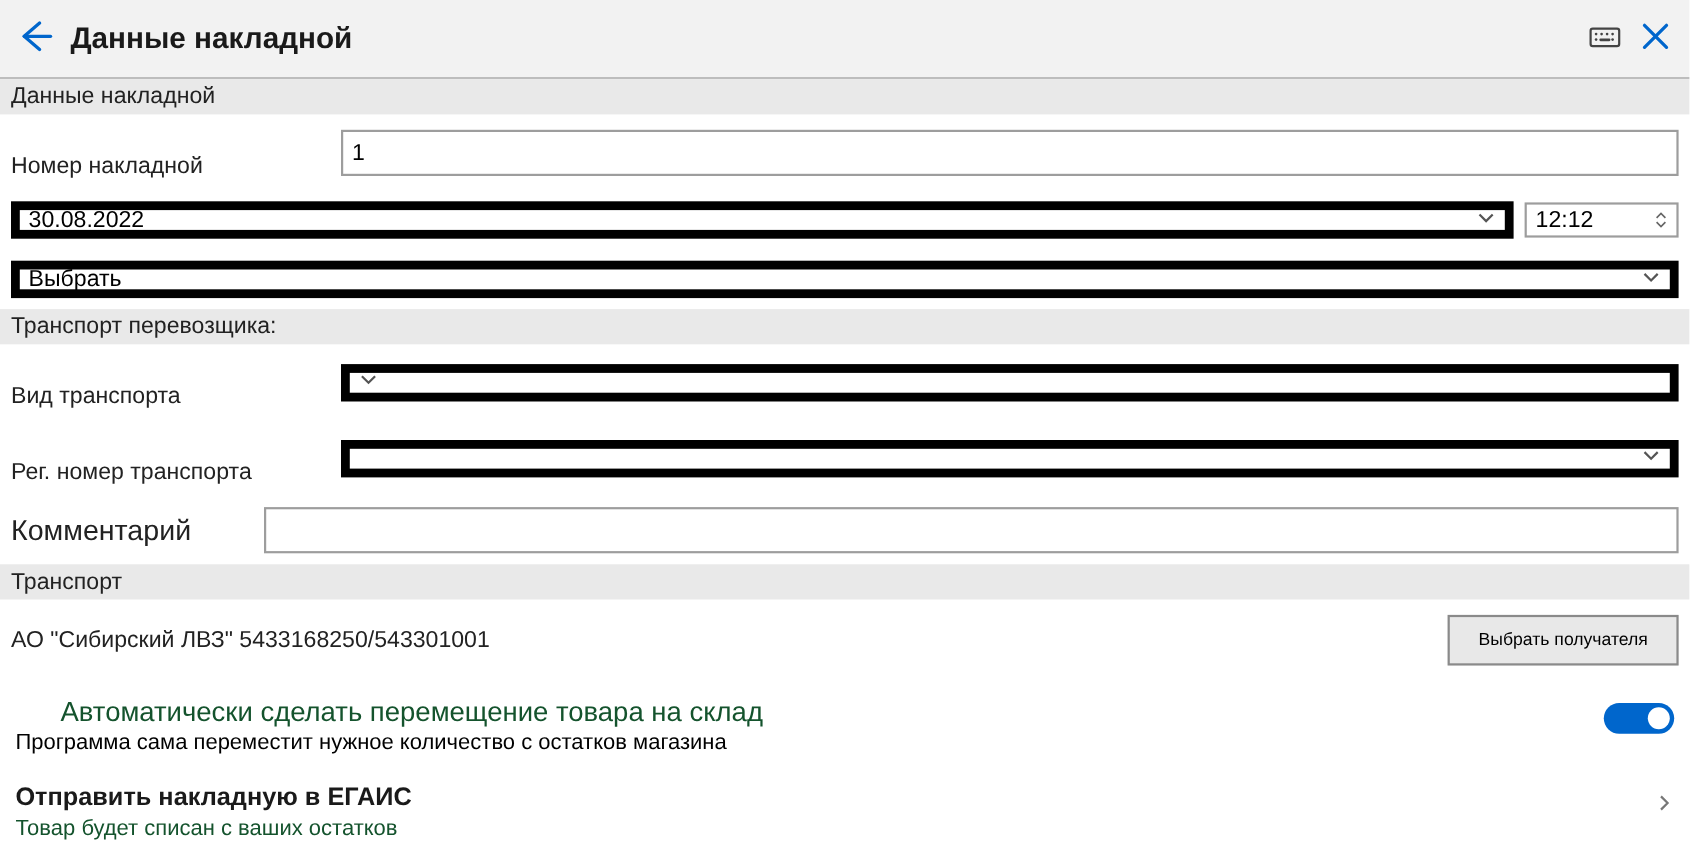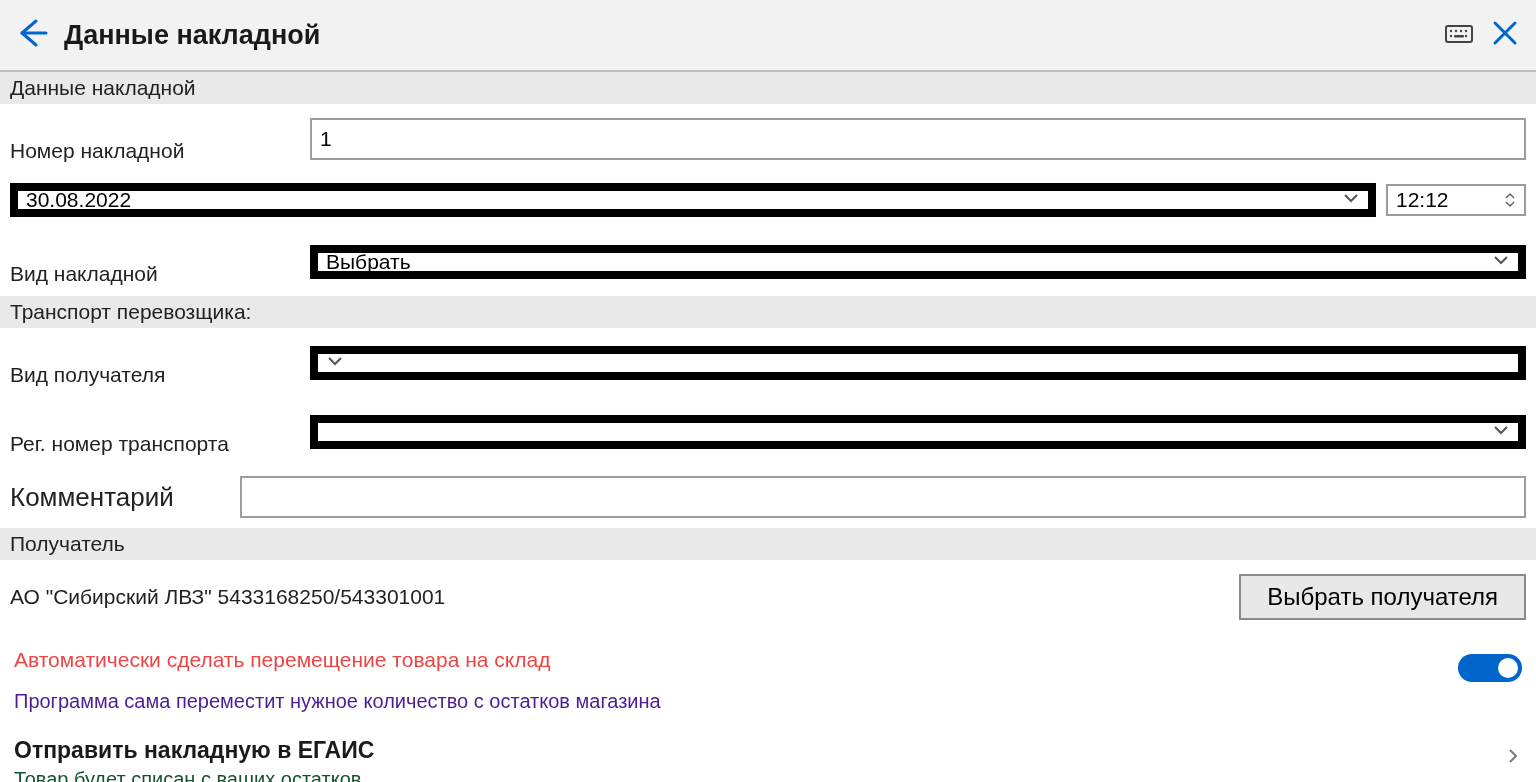--- a/index.html
+++ b/index.html
@@ -79,34 +79,34 @@
   .recipient-row {
     display: flex;
     align-items: center;
     padding: 14px 10px;
     gap: 10px;
   }
   .recipient-text { flex: 1; font-size: 21px; color: #222; }
   .choose-btn {
     height: 46px;
     padding: 0 26px;
-    font-size: 24px;
+    font-size: 16px;
     background: #e8e8e8;
     border: 2px solid #8a8a8a;
     cursor: pointer;
   }
   .toggle-row {
     display: flex;
     align-items: flex-start;
     padding: 14px 14px 10px 14px;
     gap: 10px;
   }
   .toggle-text { flex: 1; }
-  .toggle-title { font-size: 21px; color: #ef4444; }
-  .toggle-sub { font-size: 20px; color: #4c1d95; margin-top: 18px; }
+  .toggle-title { font-size: 25px; color: #14532d; margin-left: 41px; }
+  .toggle-sub { font-size: 20px; color: #000000; margin-top: 2px; }
   .toggle-switch {
     width: 64px; height: 28px; border-radius: 14px;
     background: #0066cc; position: relative; margin-top: 6px;
     flex-shrink: 0;
   }
   .toggle-knob {
     position: absolute; right: 4px; top: 4px;
     width: 20px; height: 20px; border-radius: 50%; background: #fff;
   }
   .send-row {
@@ -175,35 +175,34 @@
           <path d="M2 6 L6 2 L10 6" stroke="#666" stroke-width="1.5" fill="none"></path>
         </svg>
       <svg viewBox="0 0 12 8">
           <path d="M2 2 L6 6 L10 2" stroke="#666" stroke-width="1.5" fill="none"></path>
         </svg>
     </span>
   </div>
 </div>
 
 <div class="form-row">
-  <div class="form-label">Вид накладной</div>
   <div class="select-wrap">
     <span class="select-value">Выбрать</span>
     <span class="select-caret">
       <svg viewBox="0 0 18 18">
           <path d="M3 6 L9 12 L15 6" stroke="#555" stroke-width="2" fill="none"></path>
         </svg>
     </span>
   </div>
 </div>
 
 <div class="section-header">Транспорт перевозщика:</div>
 
 <div class="form-row">
-  <div class="form-label">Вид получателя</div>
+  <div class="form-label">Вид транспорта</div>
   <div class="select-wrap">
     <span class="select-caret">
       <svg viewBox="0 0 18 18">
           <path d="M3 6 L9 12 L15 6" stroke="#555" stroke-width="2" fill="none"></path>
         </svg>
     </span>
   </div>
 </div>
 
 <div class="form-row">
@@ -216,21 +215,21 @@
         </svg>
     </span>
   </div>
 </div>
 
 <div class="form-row">
   <div class="form-label-narrow">Комментарий</div>
   <input class="input-text" value="" style="">
 </div>
 
-<div class="section-header">Получатель</div>
+<div class="section-header">Транспорт</div>
 
 <div class="recipient-row">
   <div class="recipient-text">АО "Сибирский ЛВЗ" 5433168250/543301001</div>
   <button class="choose-btn">Выбрать получателя</button>
 </div>
 
 <div class="toggle-row">
   <div class="toggle-text">
     <div class="toggle-title">Автоматически сделать перемещение товара на склад</div>
     <div class="toggle-sub">Программа сама переместит нужное количество с остатков магазина</div>

